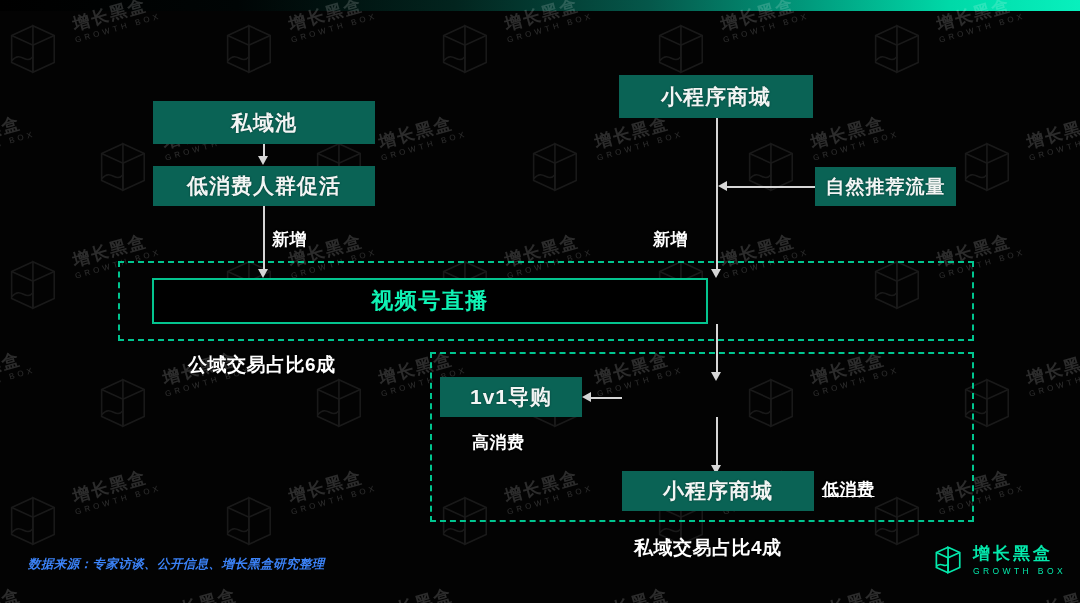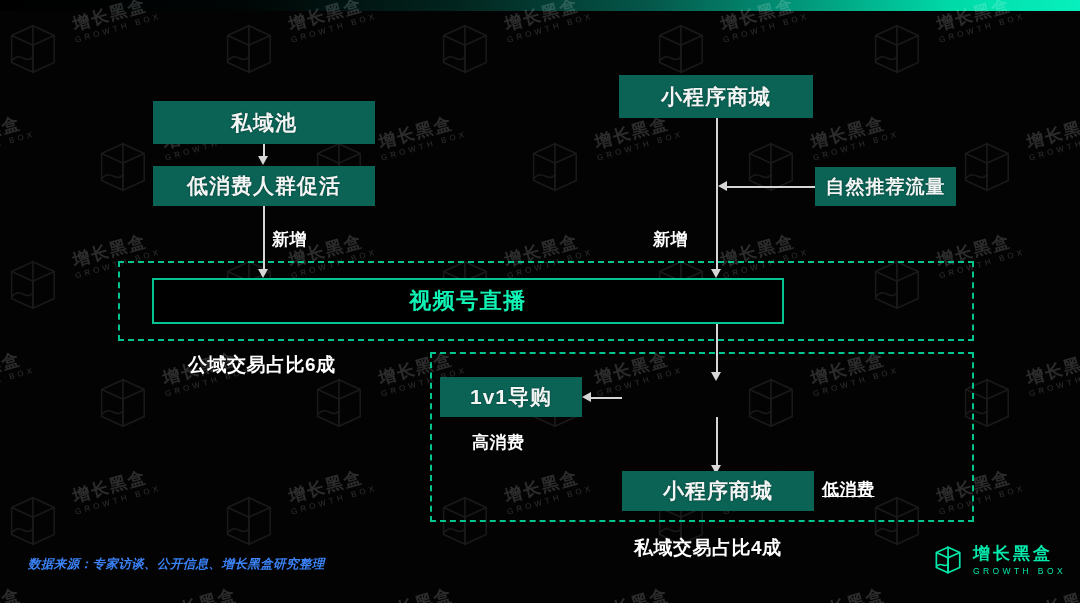--- a/index.html
+++ b/index.html
@@ -402,21 +402,21 @@
   <div class="arrowDown" style="left:711px;top:465px;"></div>
 
   <div class="box" style="left:153px;top:75px;width:222px;height:43px;margin-top:26px;">私域池</div>
 
   <div class="box" style="left:153px;top:166px;width:222px;height:40px;">低消费人群促活</div>
 
   <div class="box" style="left:619px;top:75px;width:194px;height:43px;">小程序商城</div>
 
   <div class="box" style="left:815px;top:167px;width:141px;height:39px;font-size:19px;font-family:Liberation Serif, serif;">自然推荐流量</div>
 
-  <div class="outlined" style="left:152px;top:278px;width:632px;height:46px;">
+  <div class="outlined" style="left:152px;top:278px;width:556px;height:46px;">
     <span>视频号直播</span>
   </div>
 
   <div class="box" style="left:440px;top:377px;width:142px;height:40px;">1v1导购</div>
 
 
   <div class="box" style="left:622px;top:471px;width:192px;height:40px;">小程序商城</div>
 
   <div class="lbl sm" style="left:272px;top:228px;">新增</div>
   <div class="lbl sm" style="left:653px;top:228px;">新增</div>

